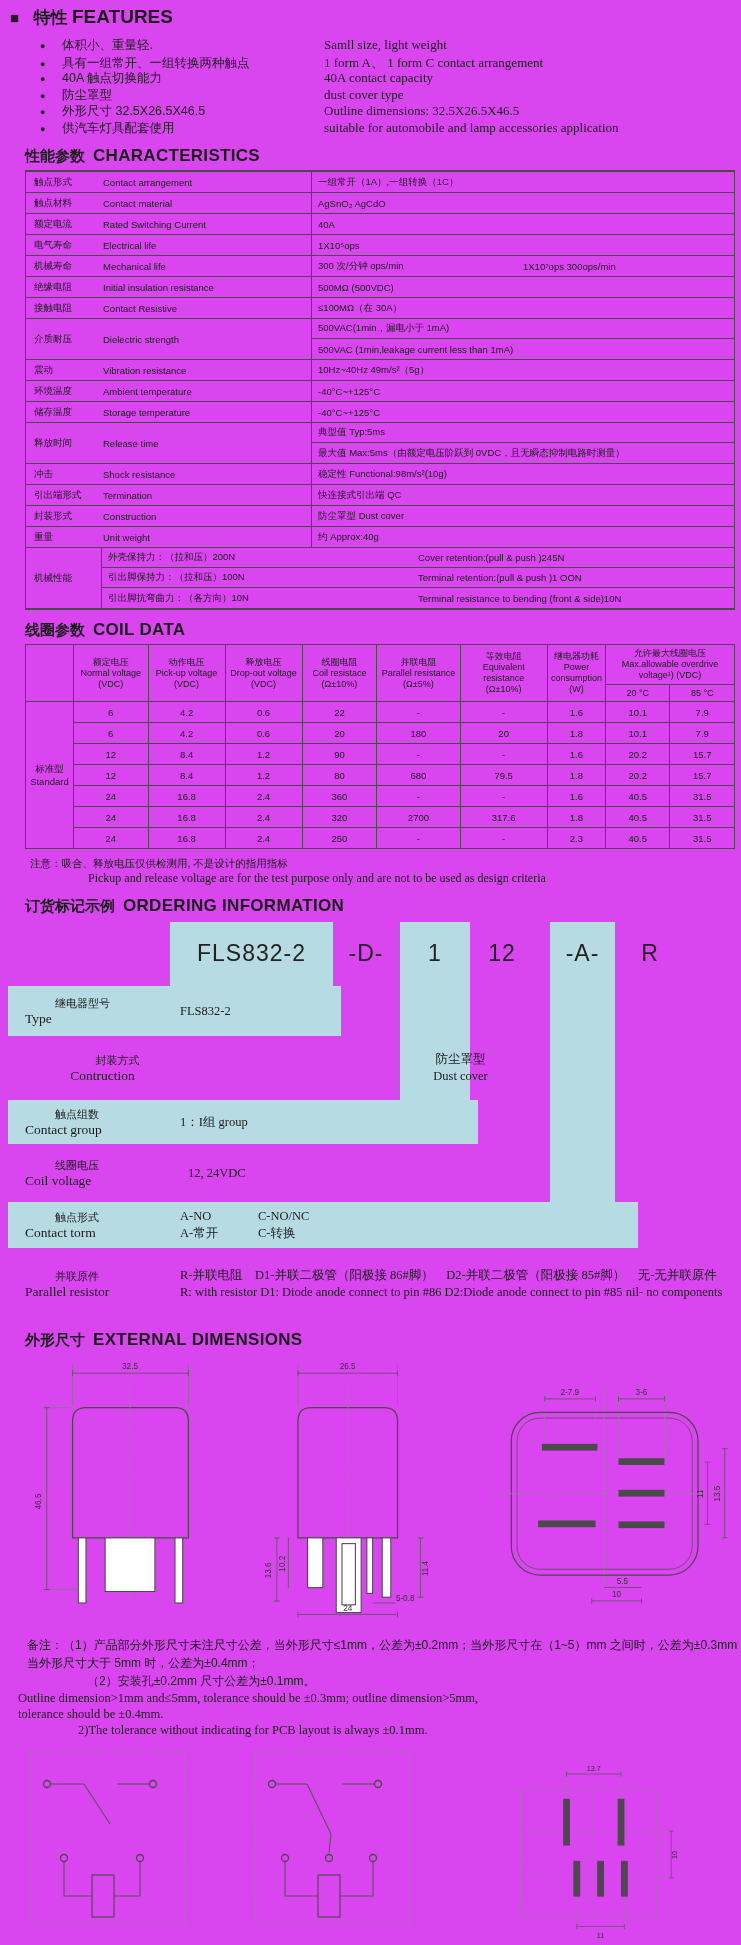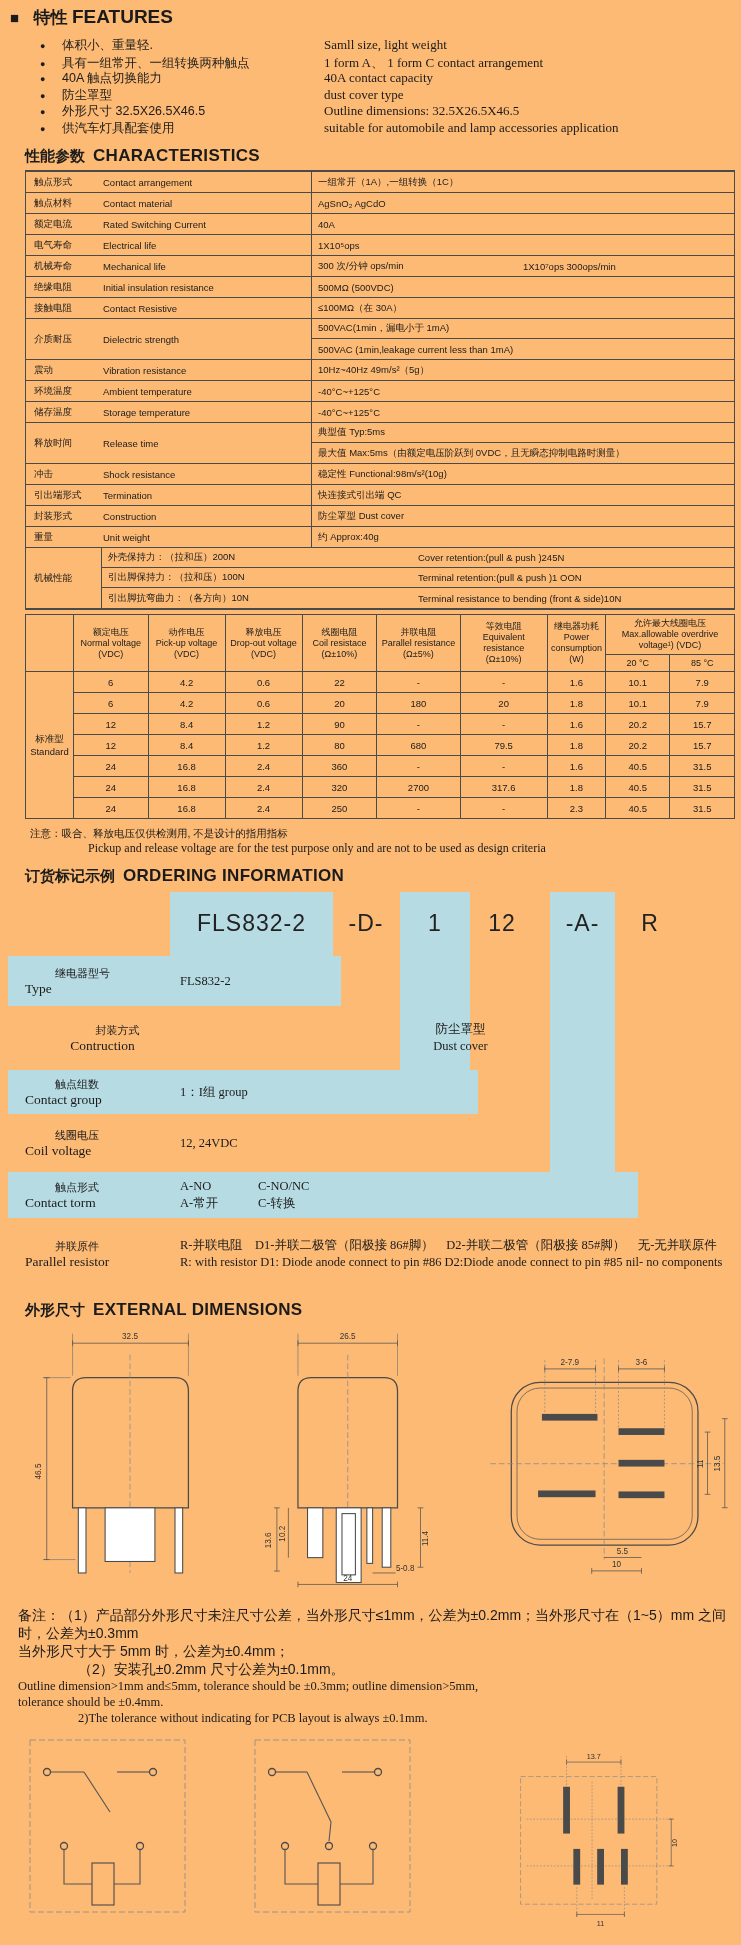--- a/index.html
+++ b/index.html
@@ -1,17 +1,17 @@
 <!DOCTYPE html>
 <html><head>
 <meta charset="utf-8">
 <style>
   html,body{margin:0;padding:0;background:#ffffff;}
   body{font-family:"Liberation Sans","DejaVu Sans",sans-serif;color:#1b1b1b;}
-  .page{width:741px;height:1945px;position:relative;background:#fdba74;overflow:hidden;}
+  .page{width:741px;height:1945px;position:relative;background:#d946ef;overflow:hidden;}
 
   
   .sec-head{margin:10px 0 4px 25px;display:flex;align-items:baseline;gap:8px;}
   .sec-head .h-zh{font-size:15px;font-weight:bold;}
   .sec-head .h-en{font-size:17px;font-weight:bold;letter-spacing:.3px;}
   .feat-head{margin:6px 0 8px 10px;}
   .feat-head .sq{font-size:15px;margin-right:10px;}
   .feat-head .h-zh{font-size:17px;font-weight:bold;}
   .feat-head .h-en{font-size:19px;font-weight:bold;}
 
@@ -61,21 +61,21 @@
   .body-line{fill:none;stroke:#4a4a4a;stroke-width:1.3;}
   .thin-line{fill:none;stroke:#777;stroke-width:.7;}
   .dim-line{stroke:#555;stroke-width:.8;}
   .dash{stroke:#8a8a8a;stroke-width:.8;stroke-dasharray:6 3;fill:none;}
   .dashf{stroke:#8a8a8a;stroke-width:.8;stroke-dasharray:2 2;fill:none;}
   .slot{fill:#4a4a4a;}
   .pin{fill:#fff;stroke:#4a4a4a;stroke-width:1.1;}
 
   
   .notes{margin:10px 0 0 18px;}
-  .notes .nzh{font-size:14px;line-height:18px;}
+  .notes .nzh{font-size:12px;line-height:18px;margin-left:9px;}
   .notes .nen{font-family:"Liberation Serif","DejaVu Serif",serif;font-size:12.5px;line-height:16px;}
   .notes .indent{padding-left:60px;}
 
   
   .circ-row{display:flex;align-items:flex-start;margin:8px 0 0 20px;gap:50px;}
   .circ-block{display:flex;flex-direction:column;align-items:center;}
 </style>
 </head>
 <body>
 
@@ -287,20 +287,24 @@
             <span class="c-val half">Terminal retention:(pull &amp; push )1 OON</span>
           </div>
           <div class="c-sub">
             <span class="c-val half">引出脚抗弯曲力：（各方向）10N</span>
             <span class="c-val half">Terminal resistance to bending (front &amp; side)10N</span>
           </div>
         </div>
       </div>
     </div>
 
+  <div class="sec-head">
+    <span class="h-zh">线圈参数</span>
+    <span class="h-en">COIL DATA</span>
+  </div>
   <table class="coil-table">
       <colgroup>
         <col style="width: 46px;">
         <col style="width: 72px;">
         <col style="width: 74px;">
         <col style="width: 74px;">
         <col style="width: 72px;">
         <col style="width: 80px;">
         <col style="width: 84px;">
         <col style="width: 56px;">
@@ -483,21 +487,21 @@
       </div>
       <div class="ord-row" style="top: 178px; height: 44px;">
         <div class="ord-label">
           <div class="ord-zh">触点组数</div>
           <div class="ord-en">Contact group</div>
         </div>
         <div class="ord-lines">
           <div class="ord-line"><span class="ord-val">1：I组 group</span></div>
         </div>
       </div>
-      <div class="ord-row" style="top: 228px; height: 46px;">
+      <div class="ord-row" style="top: 228px; height: 46px; gap: 8px;">
         <div class="ord-label">
           <div class="ord-zh">线圈电压</div>
           <div class="ord-en">Coil voltage</div>
         </div>
         <div class="ord-lines">
           <div class="ord-line"><span class="ord-val">12, 24VDC</span></div>
         </div>
       </div>
       <div class="ord-row" style="top: 280px; height: 46px;">
         <div class="ord-label">

